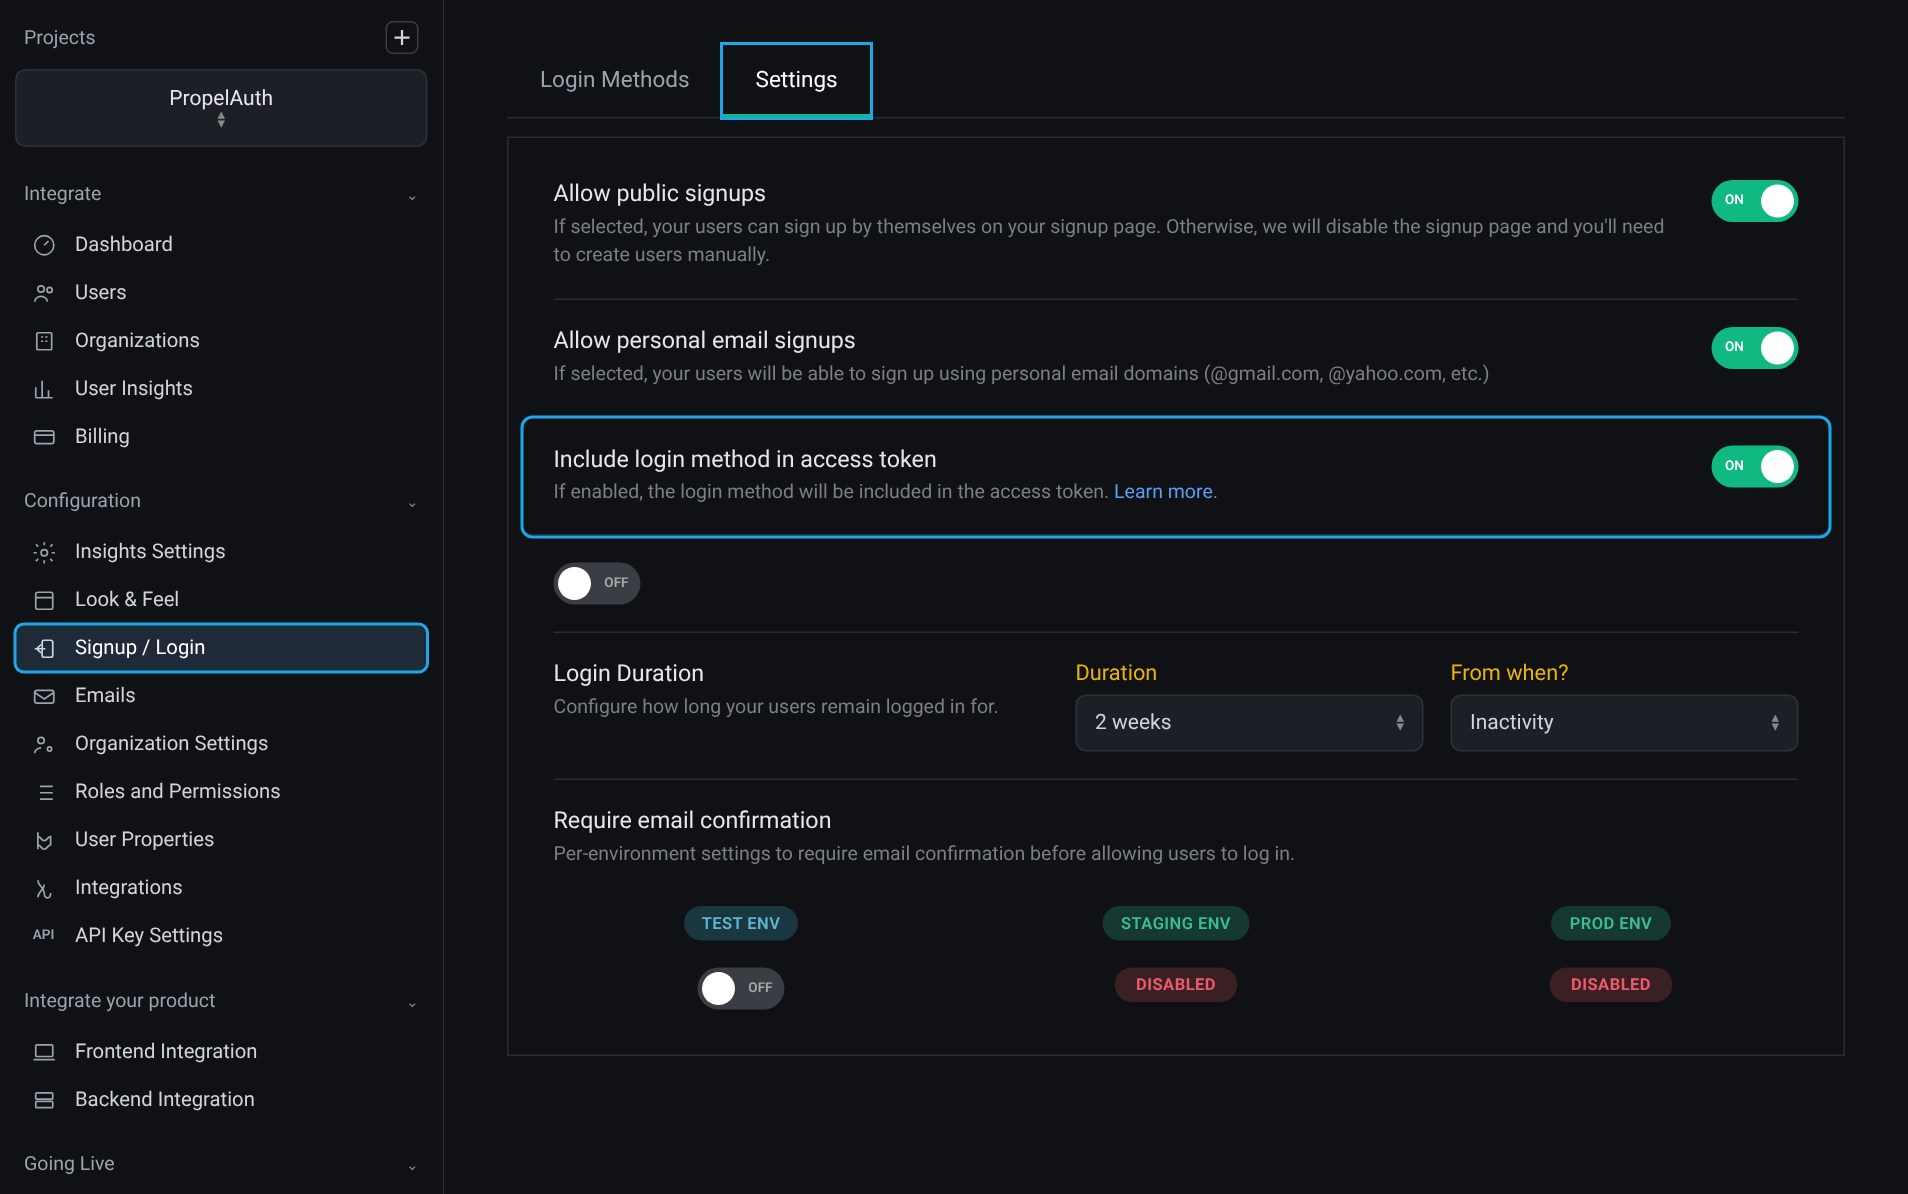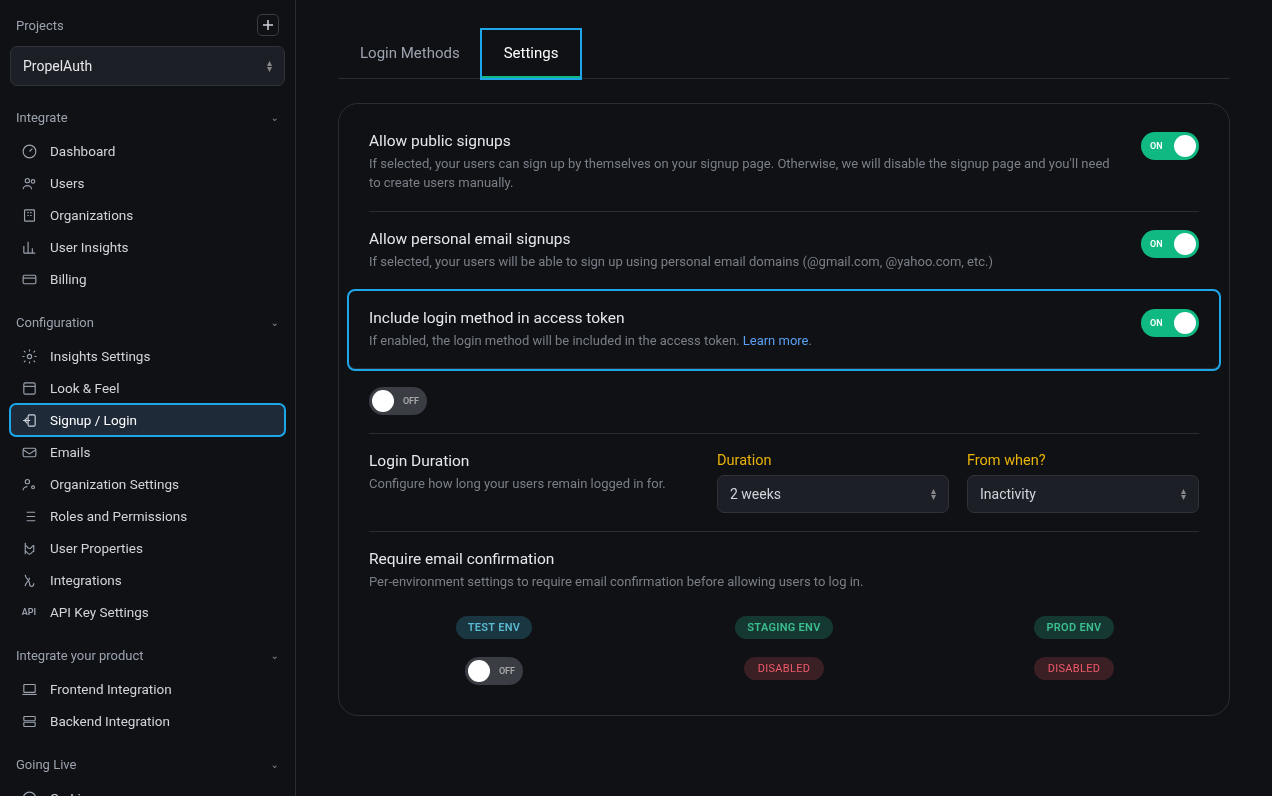--- a/index.html
+++ b/index.html
@@ -35,20 +35,21 @@
 }
 .project-select {
   background: #1c1f25;
   border: 1px solid #2f3238;
   border-radius: 7px;
   padding: 11px 12px;
   display: flex; justify-content: space-between; align-items: center;
   color: #e5e7eb; font-size: 14px;
   margin-bottom: 18px;
   cursor: pointer;
+  flex-direction: column;
 }
 .chevrons { color: #888; font-size: 10px; display:flex; flex-direction:column; line-height:6px;}
 .section-header {
   display: flex; justify-content: space-between; align-items: center;
   padding: 6px 6px;
   color: #9ca3af; font-size: 13px;
   cursor: pointer;
 }
 .section-items { margin-top: 4px; margin-bottom: 14px; }
 .sidebar-item {
@@ -89,23 +90,23 @@
   border-bottom: 2px solid transparent;
 }
 .tab.active {
   color: #fff;
   border-bottom-color: #10b981;
 }
 .tab.highlighted {
   outline: 2px solid #1ea7e8;
 }
 .panel {
-  margin-top: 24px;
+  margin-top: 12px;
   border: 1px solid #2a2d33;
-  border-radius: 20px;
+  border-radius: 0;
   padding: 10px 30px 30px 30px;
 }
 .setting-row {
   display: flex;
   justify-content: space-between;
   align-items: flex-start;
   padding: 18px 0;
   border-bottom: 1px solid #2a2d33;
 }
 .setting-row:last-child { border-bottom: none; }
@@ -178,21 +179,21 @@
 .env-badge {
   font-size: 11px; font-weight: 600;
   padding: 5px 12px;
   border-radius: 12px;
   letter-spacing: 0.3px;
 }
 .env-test { background: #1a3640; color: #5bb8d0; }
 .env-staging { background: #163832; color: #3bbf8f; }
 .env-prod { background: #163832; color: #3bbf8f; }
 .disabled-badge {
-  font-size: 11px; font-weight: 400;
+  font-size: 11px; font-weight: 700;
   padding: 5px 14px;
   border-radius: 12px;
   background: #3a1f24;
   color: #ef5a6a;
   letter-spacing: 0.3px;
 }
 .env-toggle {
   width: 58px; height: 28px;
   border-radius: 14px;
   background: #3a3d44;

